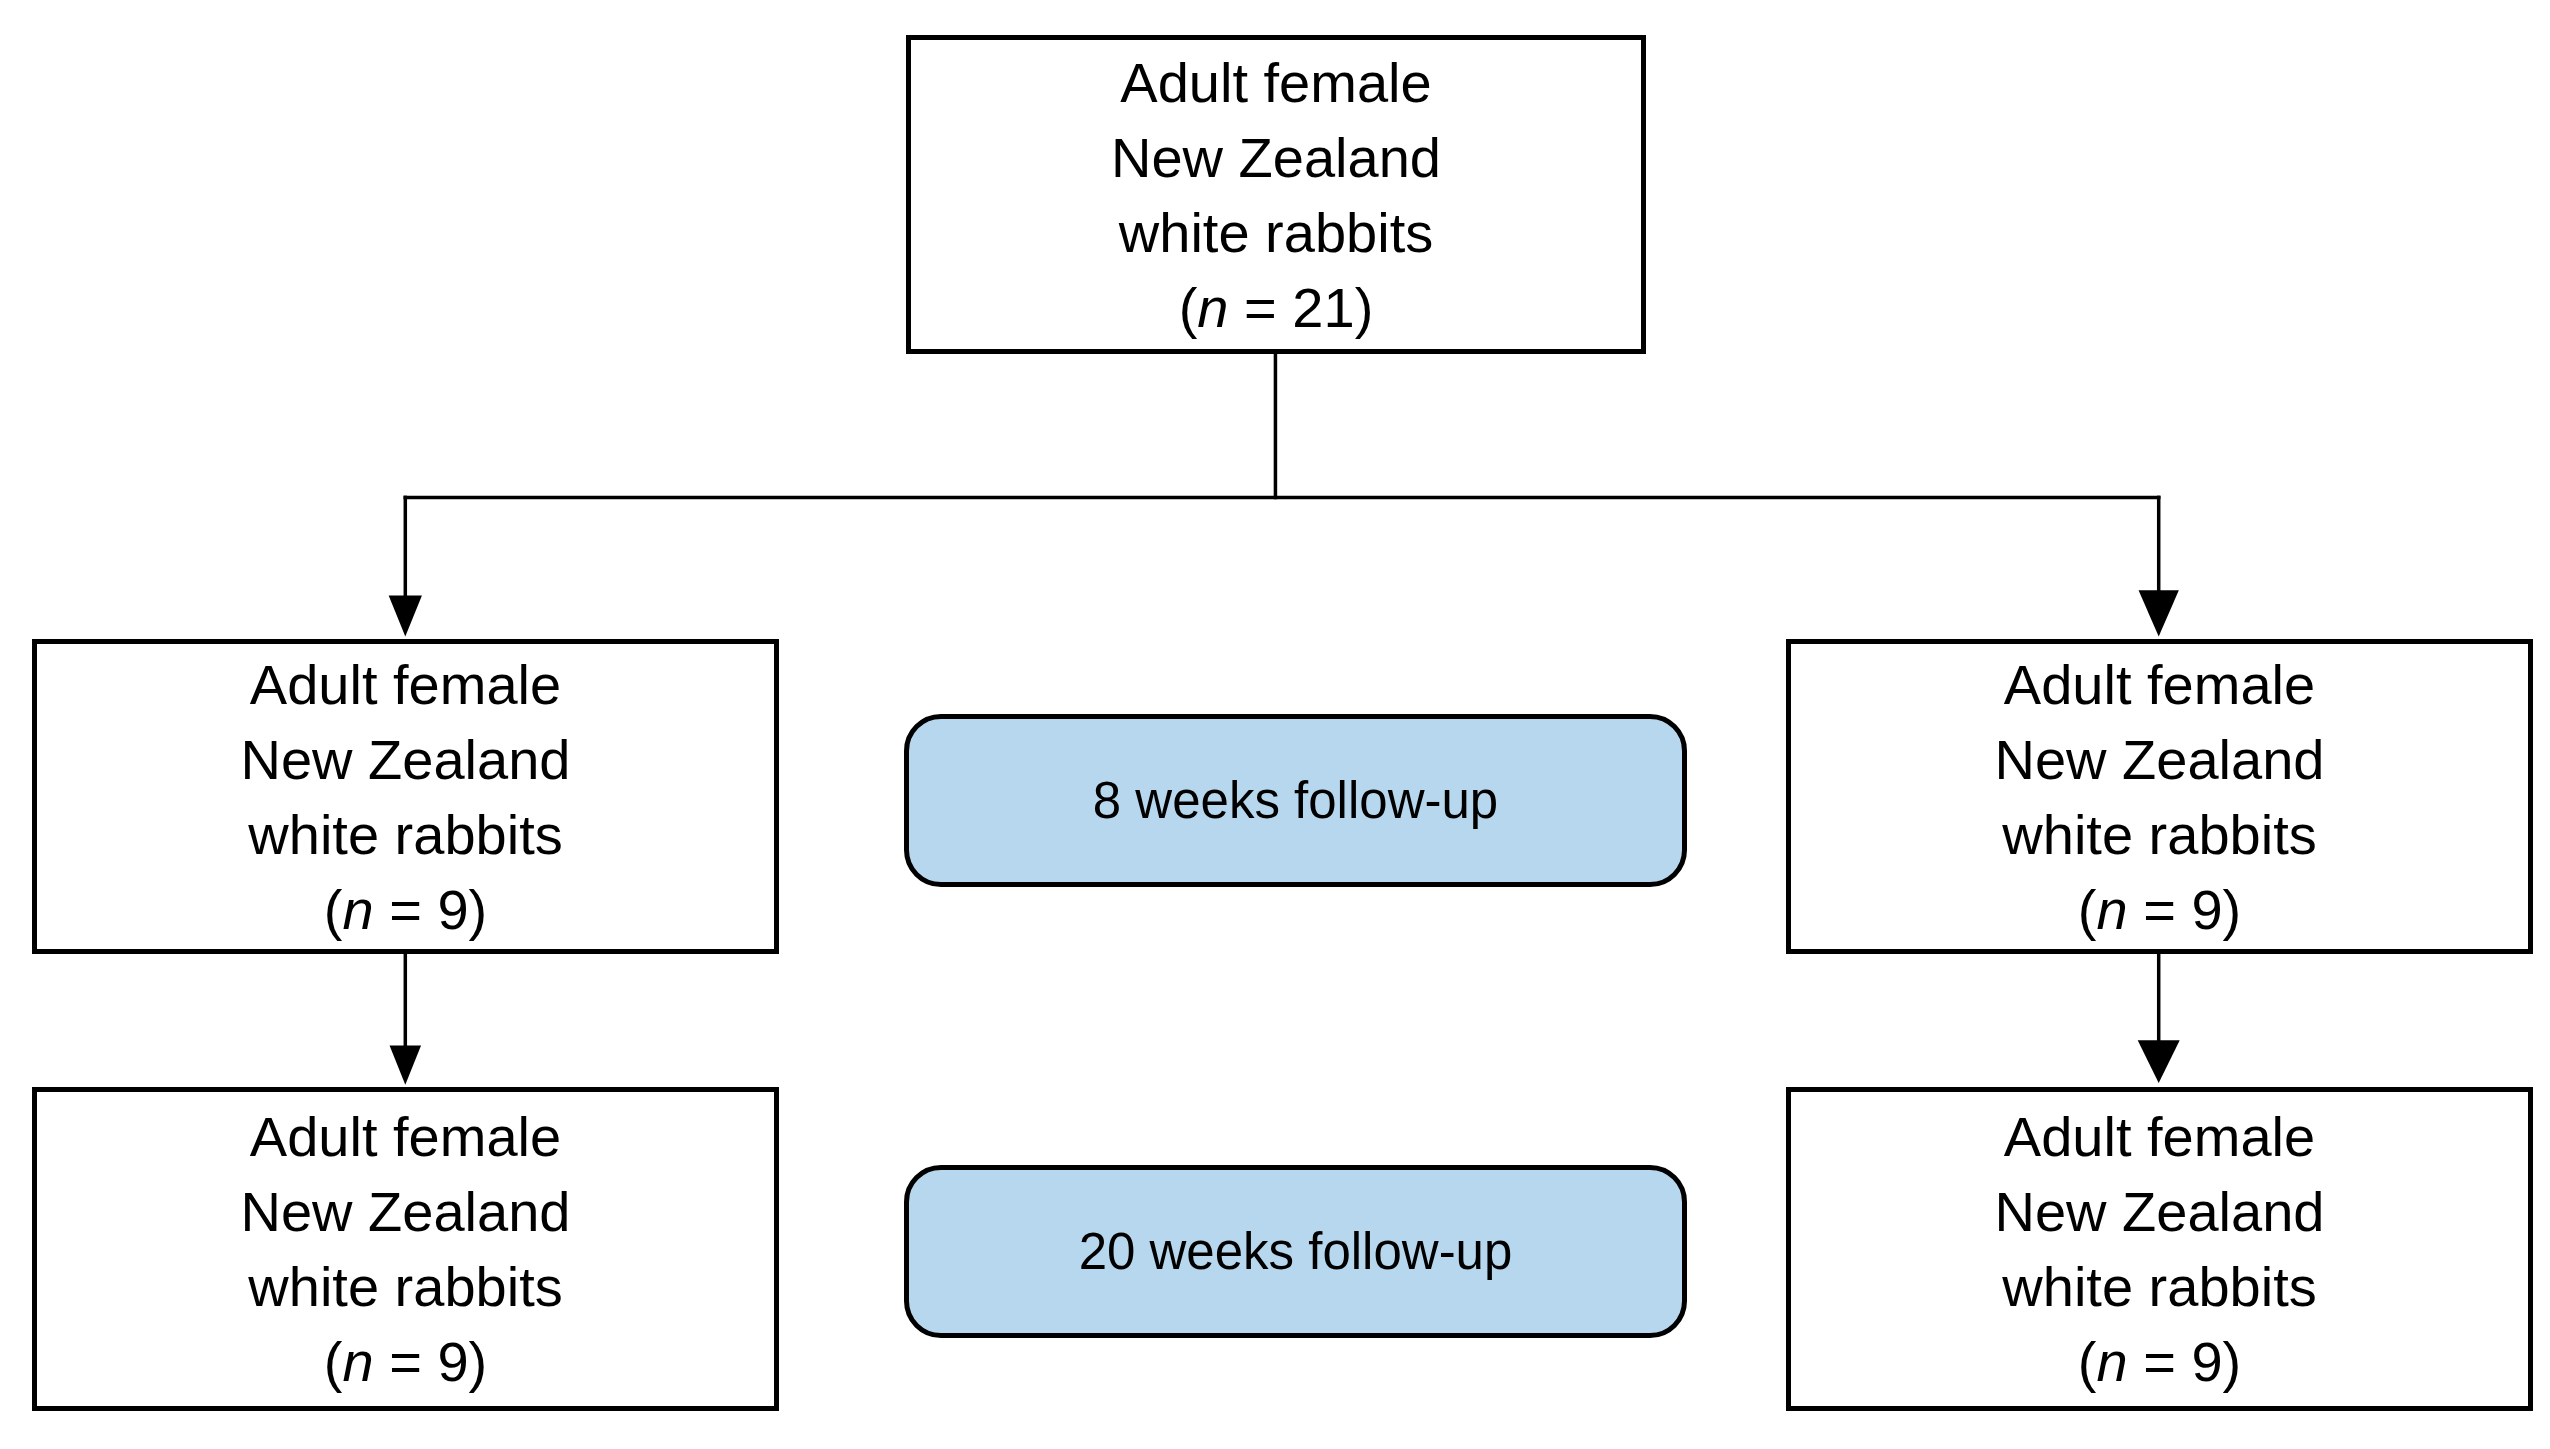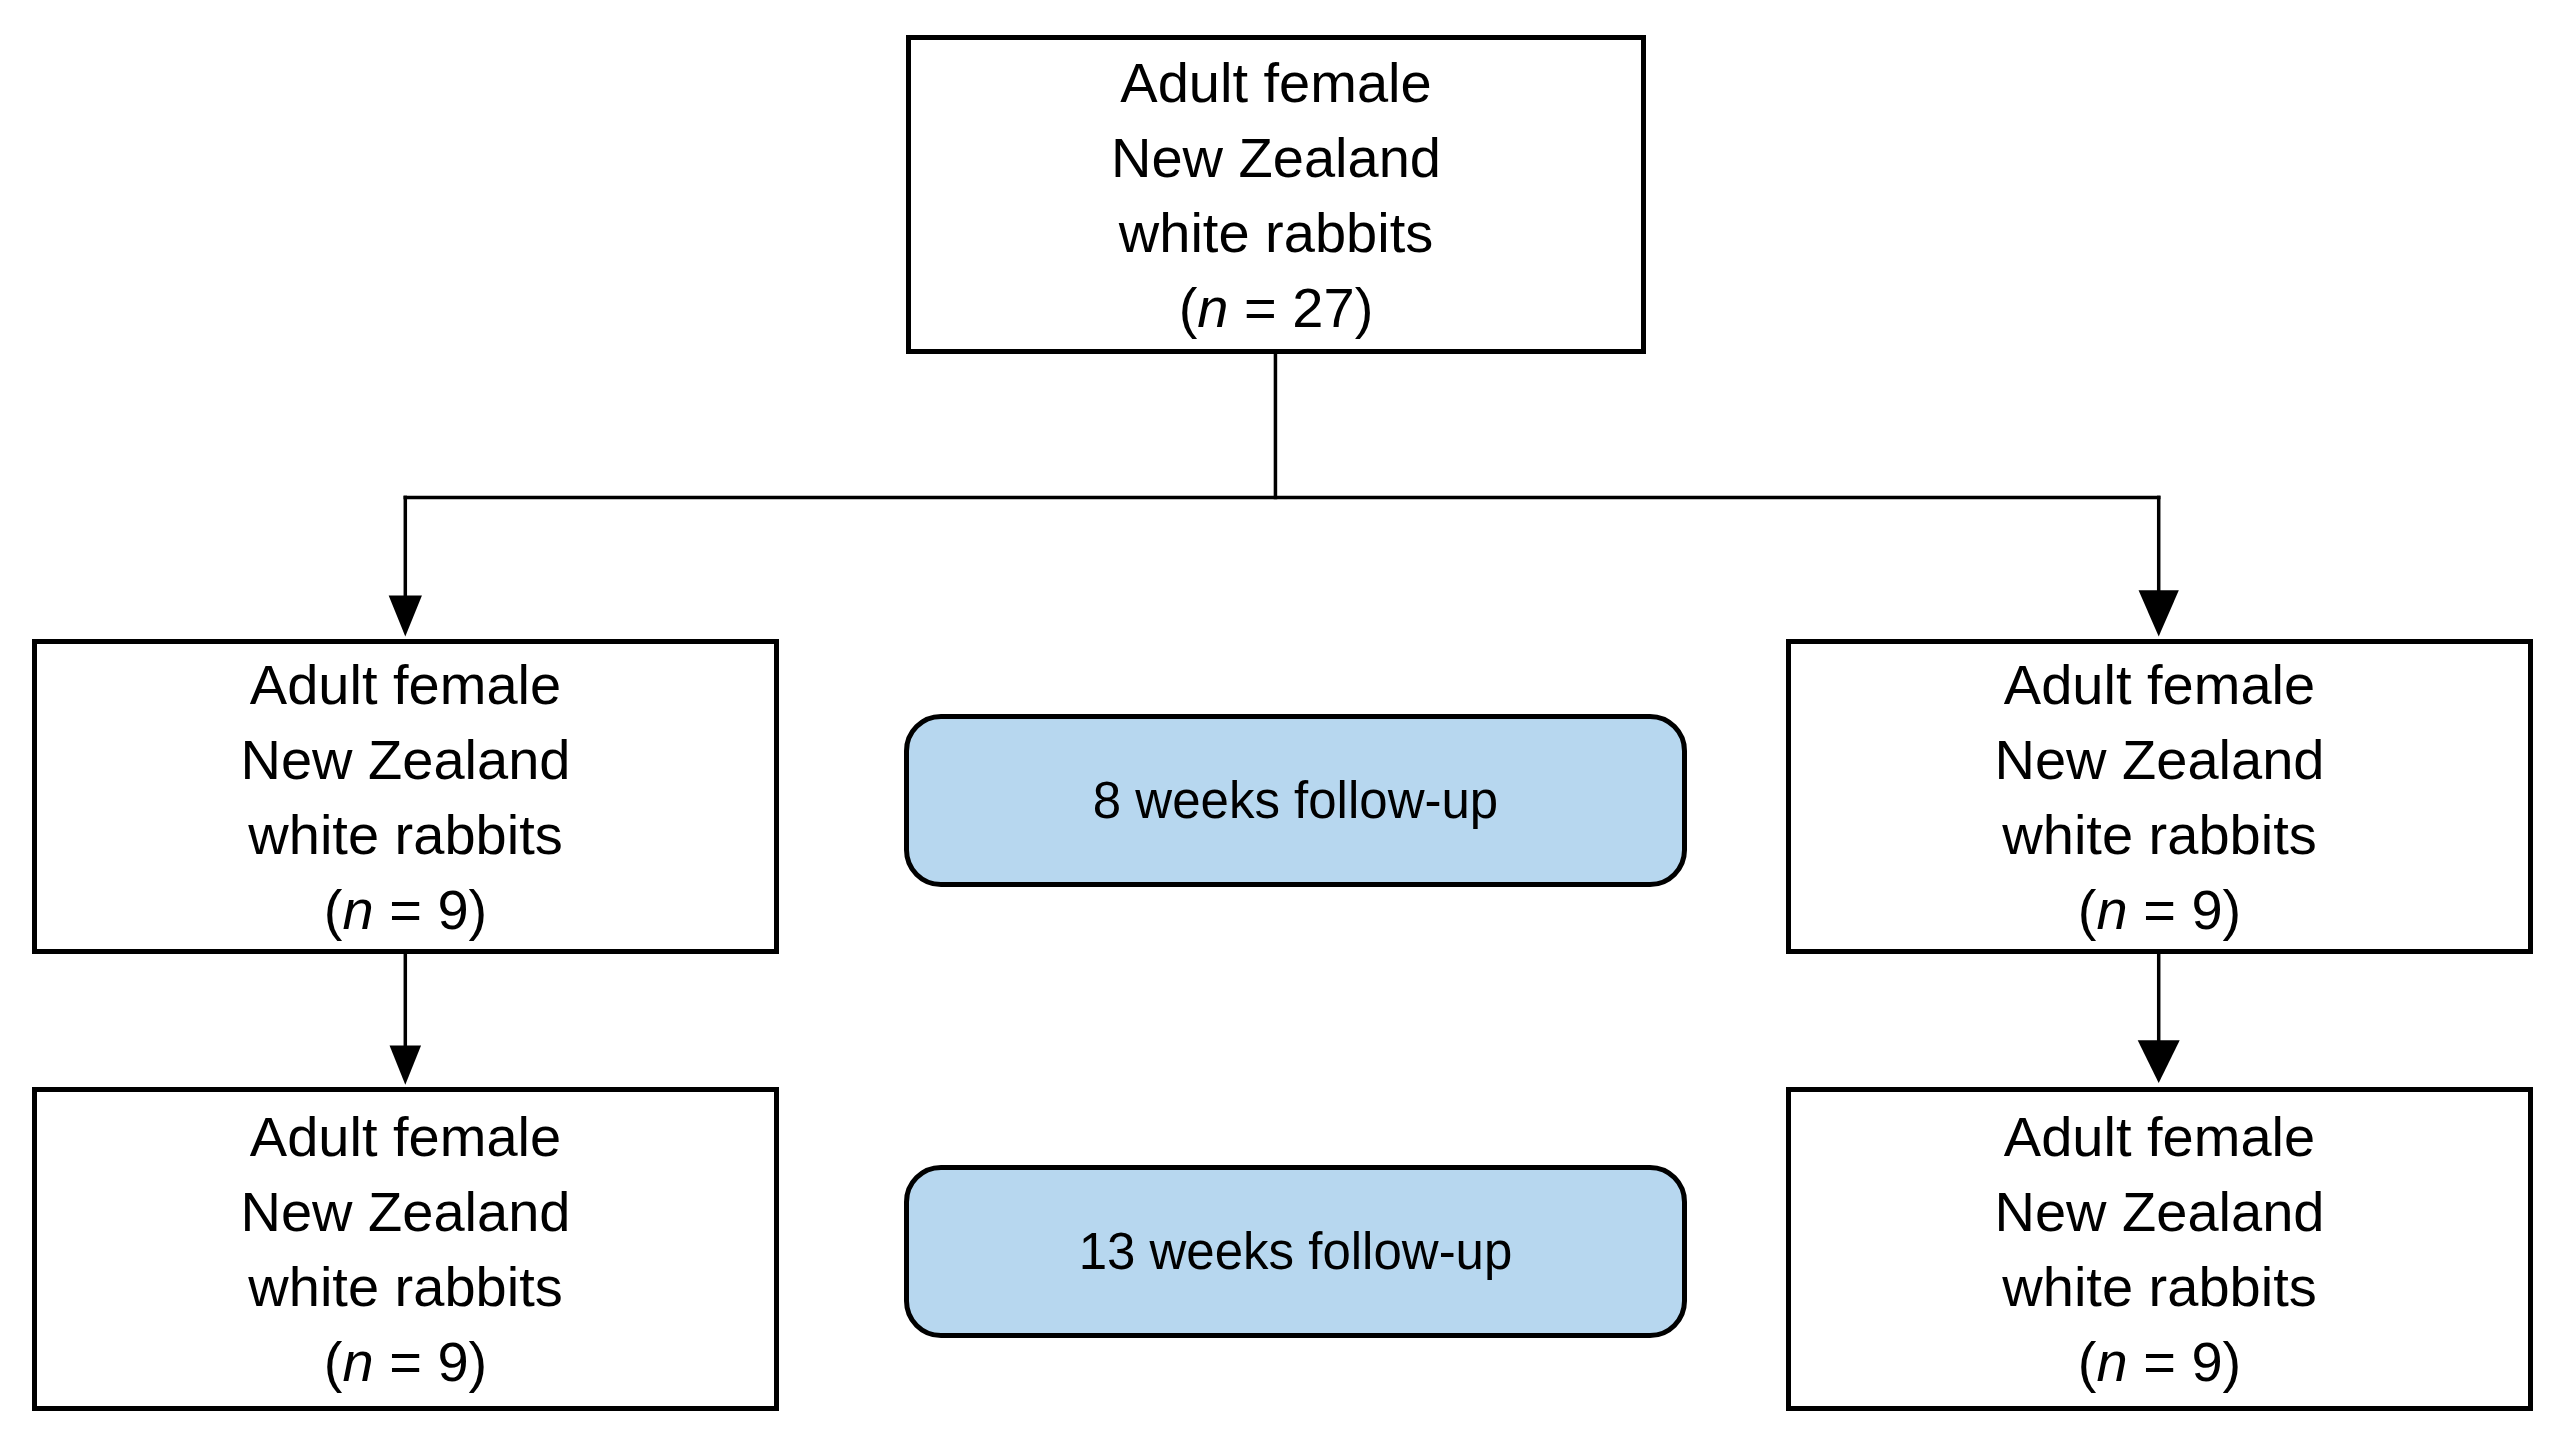--- a/index.html
+++ b/index.html
@@ -97,21 +97,21 @@
     <polygon points="463,1239 445,1194 481,1194"></polygon>
 
     <line x1="2466" y1="1090" x2="2466" y2="1192" stroke-width="5"></line>
     <polygon points="2466,1237 2442,1188 2490,1188"></polygon>
   </svg>
 
   <div class="pbox" id="box-top">
     <div class="line">Adult female</div>
     <div class="line">New Zealand</div>
     <div class="line">white rabbits</div>
-    <div class="line"><span>(</span><span class="nsym">n</span><span> = 27)</span></div>
+    <div class="line"><span>(</span><span class="nsym">n</span><span> = 21)</span></div>
   </div>
 
   <div class="pbox" id="box-mid-left">
     <div class="line">Adult female</div>
     <div class="line">New Zealand</div>
     <div class="line">white rabbits</div>
     <div class="line"><span>(</span><span class="nsym">n</span><span> = 9)</span></div>
   </div>
 
   <div class="pbox" id="box-mid-right">
@@ -132,17 +132,17 @@
     <div class="line">Adult female</div>
     <div class="line">New Zealand</div>
     <div class="line">white rabbits</div>
     <div class="line"><span>(</span><span class="nsym">n</span><span> = 9)</span></div>
   </div>
 
   <div class="badge" id="badge-6wk">
     <div class="blabel">8 weeks follow-up</div>
   </div>
   <div class="badge" id="badge-12wk">
-    <div class="blabel">13 weeks follow-up</div>
+    <div class="blabel">20 weeks follow-up</div>
   </div>
 
 </div>
 
 
 </body></html>

